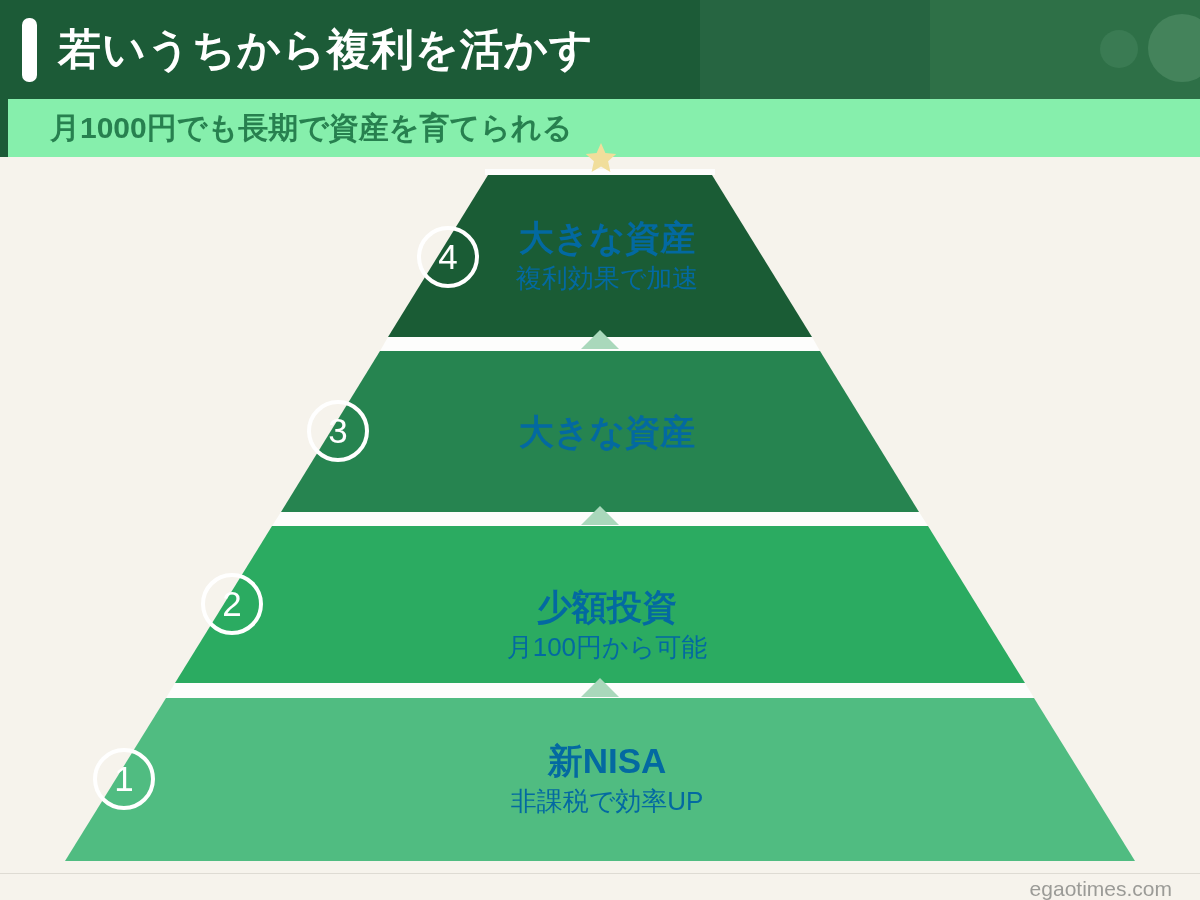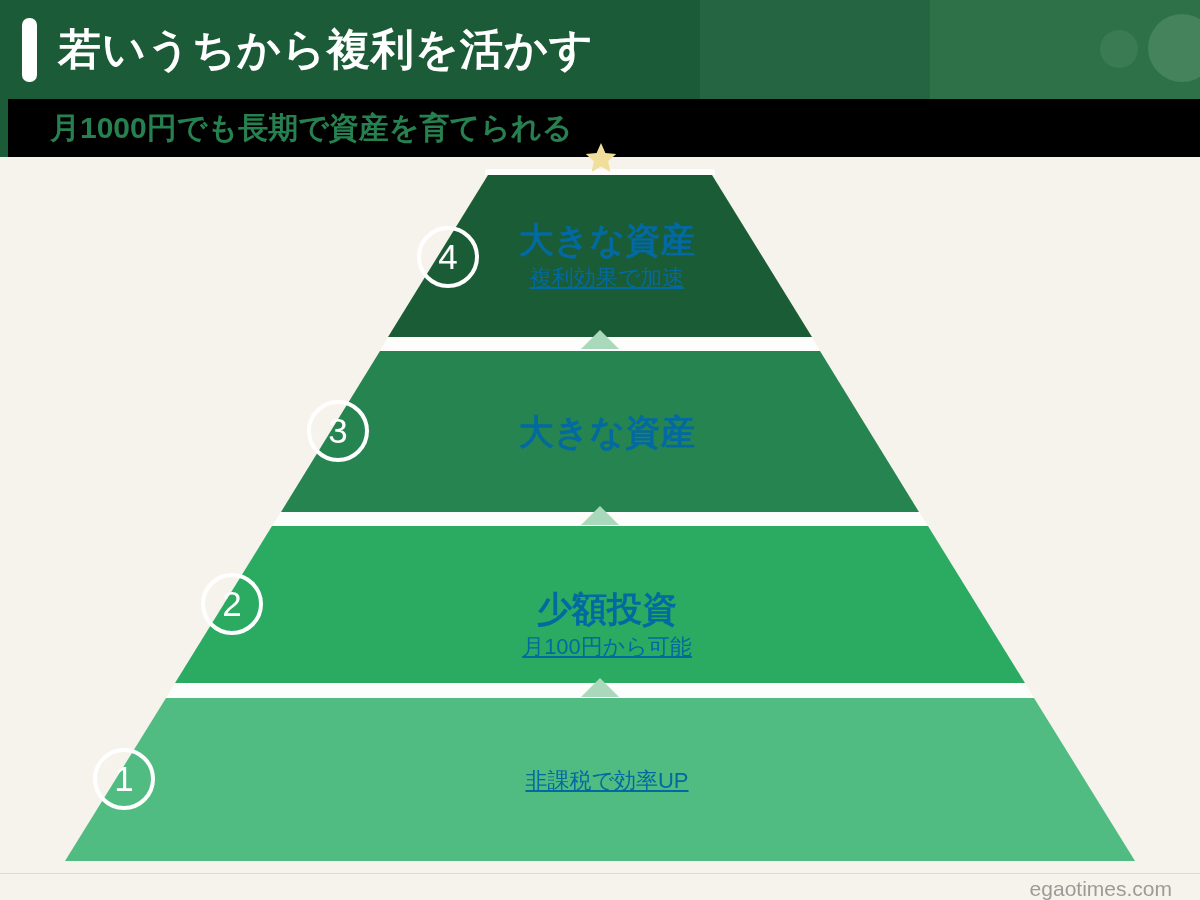--- a/index.html
+++ b/index.html
@@ -10,31 +10,31 @@
   .header{position:absolute;left:0;top:0;width:1200px;height:99px;background:#1c5b37;overflow:hidden;}
   .header-block2{position:absolute;left:700px;top:0;width:230px;height:99px;background:#266541;}
   .header-block3{position:absolute;left:930px;top:0;width:270px;height:99px;background:#2e7047;}
   .deco-circle-small{position:absolute;left:1100px;top:30px;width:38px;height:38px;border-radius:50%;background:#3a7b53;}
   .deco-circle-large{position:absolute;left:1148px;top:14px;width:68px;height:68px;border-radius:50%;background:#44835b;}
   .accent-bar{position:absolute;left:22px;top:18px;width:15px;height:64px;border-radius:7px;background:#ffffff;}
   .header-title{position:absolute;left:58px;top:0;height:99px;display:flex;align-items:center;
     color:#ffffff;font-size:43px;font-weight:700;letter-spacing:1px;white-space:nowrap;}
 
   
-  .subheader{position:absolute;left:0;top:99px;width:1200px;height:58px;background:#000000;}
+  .subheader{position:absolute;left:0;top:99px;width:1200px;height:58px;background:#86efac;}
   .subheader-strip{position:absolute;left:0;top:0;width:8px;height:58px;background:#1c5b37;}
   .subheader-text{position:absolute;left:50px;top:0;height:58px;display:flex;align-items:center;
     color:#27804f;font-size:30px;font-weight:700;white-space:nowrap;}
 
   
   .pyramid-svg{position:absolute;left:0;top:0;width:1200px;height:900px;display:block;}
   .level-text{position:absolute;left:0;width:1200px;display:flex;flex-direction:column;
     align-items:center;justify-content:center;color:#0369a1;text-align:center;pointer-events:none;margin-left:7px;}
   .lv-title{font-size:35px;font-weight:700;line-height:1.2;}
-  .lv-sub{font-size:22px;font-weight:500;line-height:1.3;margin-top:3px;text-decoration:underline;}
+  .lv-sub{font-size:26px;font-weight:500;line-height:1.3;margin-top:3px;}
   .num-circle{position:absolute;width:62px;height:62px;border:4px solid #ffffff;border-radius:50%;
     box-sizing:border-box;display:flex;align-items:center;justify-content:center;
     color:#ffffff;font-size:35px;font-weight:500;background:transparent;}
 
   
   .footer-divider{position:absolute;left:0;top:873px;width:1200px;height:1px;background:#dedbd3;}
   .footer-site{position:absolute;right:28px;top:877px;color:#9b9b97;font-size:21px;font-weight:400;}
 </style>
 </head>
 <body>
@@ -79,20 +79,21 @@
     <div class="lv-sub">複利効果で加速</div>
   </div>
   <div class="level-text" style="top:351px;height:161px;">
     <div class="lv-title">大きな資産</div>
   </div>
   <div class="level-text" style="top:526px;height:198px;">
     <div class="lv-title">少額投資</div>
     <div class="lv-sub">月100円から可能</div>
   </div>
   <div class="level-text" style="top:698px;height:163px;">
+    <div class="lv-title">新NISA</div>
     <div class="lv-sub">非課税で効率UP</div>
   </div>
 
   <div class="num-circle" style="left:417px;top:226px;">
     <span>4</span>
   </div>
   <div class="num-circle" style="left:307px;top:400px;">
     <span>3</span>
   </div>
   <div class="num-circle" style="left:201px;top:573px;">

